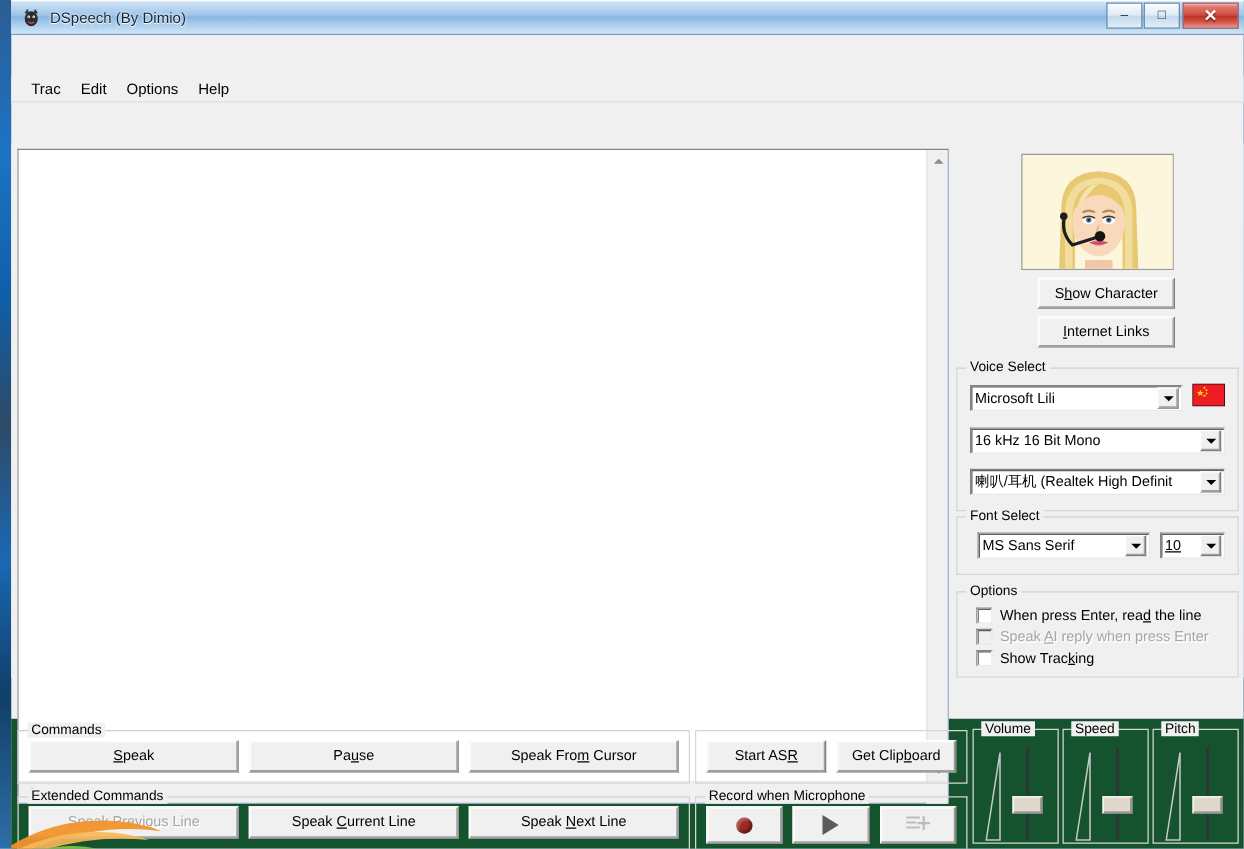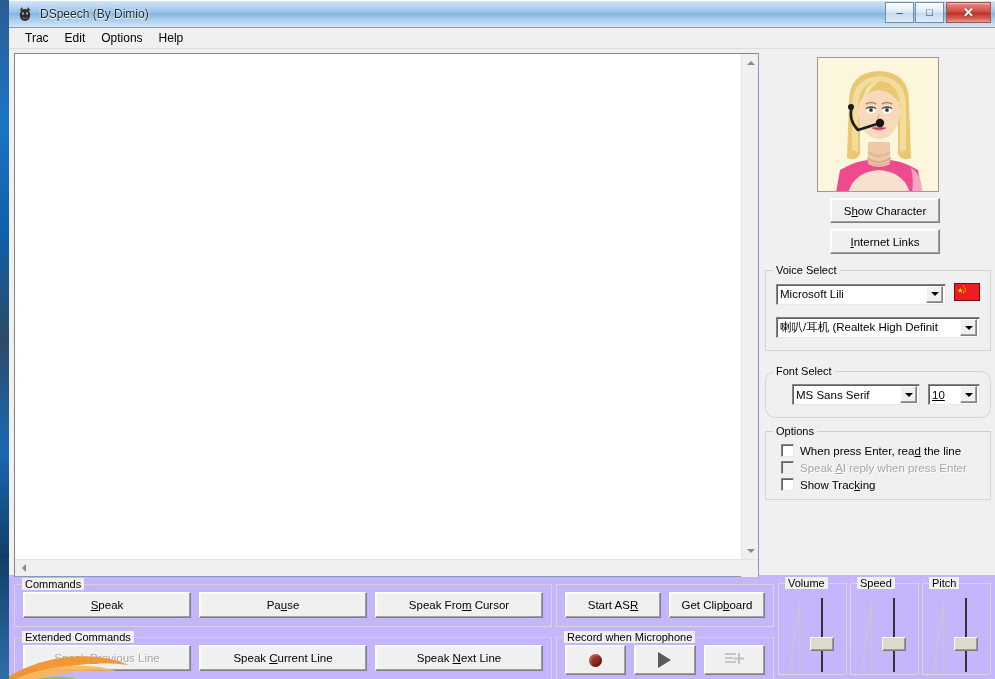--- a/index.html
+++ b/index.html
@@ -13,21 +13,21 @@
     background: linear-gradient(180deg,#2b5d94 0%,#1c74c4 18%,#0f5fa8 35%,#2e4a66 50%,#1a68b4 66%,#103f68 82%,#2f6ea8 100%);
     position: relative;
   }
 
   
   #window {
     position: absolute;
     left: 9px; top: 0px;
     width: 986px; height: 679px;
     background: #f0f0f0;
-    display: flex; flex-direction: column;
+    display: flex; flex-direction: column; gap: 33px;
   }
 
   
   #titlebar {
     height: 28px;
     background: linear-gradient(180deg,#eaf3fb 0%,#cfe3f6 6%,#9dc4e8 45%,#87b4de 50%,#a5cbec 70%,#d2e6f8 100%);
     border-bottom: 1px solid #7a9cc0;
     display: flex; align-items: center;
     position: relative;
     flex: 0 0 auto;
@@ -242,21 +242,21 @@
   #rightbtns { width: 124px; margin: 6px auto 0 auto; padding-left: 14px; }
   #rightbtns .btn { width: 100%; height: 25px; margin-bottom: 6px; }
 
   
   #bottom {
     flex: 0 0 auto;
     display: flex;
     padding: 0px 4px 0 5px;
     gap: 4px;
     height: 104px;
-    background:#c4b5fd;
+    background:#14532d;
   }
   #bot-left { width: 538px; flex: 0 0 auto; }
   #bot-mid  { width: 218px; flex: 0 0 auto; }
   #bot-right{ flex: 1 1 auto; display: flex; gap: 3px; align-items: flex-start; padding-top: 8px;}
 
   .cmdrow { display: flex; gap: 8px; }
   .cmdrow .btn { flex: 1 1 0; height: 26px; }
 
   .asrrow { display: flex; gap: 8px; }
   .asrrow .btn { flex: 1 1 0; height: 26px; }
@@ -441,28 +441,34 @@
               <rect width="26" height="18" fill="#ee1c25" stroke="#000" stroke-width="1"></rect>
               <polygon points="5,4 6,6.5 8.6,6.5 6.6,8 7.4,10.5 5,9 2.6,10.5 3.4,8 1.4,6.5 4,6.5" fill="#ffde00" transform="scale(0.78) translate(3,2)"></polygon>
               <circle cx="9.5" cy="3.2" r="0.8" fill="#ffde00"></circle>
               <circle cx="11.2" cy="5.2" r="0.8" fill="#ffde00"></circle>
               <circle cx="11.2" cy="7.8" r="0.8" fill="#ffde00"></circle>
               <circle cx="9.5" cy="9.6" r="0.8" fill="#ffde00"></circle>
             </svg>
           </span>
         </div>
         <div class="combo" style="margin-top:12px;">
+          <span class="ctext">16 kHz 16 Bit Mono</span>
+          <span class="cbtn">
+              <span class="arrow-down"></span>
+            </span>
+        </div>
+        <div class="combo" style="margin-top:12px;">
           <span class="ctext">喇叭/耳机 (Realtek High Definit</span>
           <span class="cbtn">
               <span class="arrow-down"></span>
             </span>
         </div>
       </div>
 
-      <div class="gbox" style="margin-top:20px;padding:12px 10px 12px 26px;border-radius:10px;">
+      <div class="gbox" style="margin-top:4px;padding:12px 10px 12px 16px;">
         <div class="gtitle">Font Select</div>
         <div style="display:flex;gap:8px;">
           <div class="combo" style="flex:1 1 auto;">
             <span class="ctext">MS Sans Serif</span>
             <span class="cbtn">
                 <span class="arrow-down"></span>
               </span>
           </div>
           <div class="combo" style="width:52px;flex:0 0 auto;text-decoration:underline;">
             <span class="ctext">10</span>

